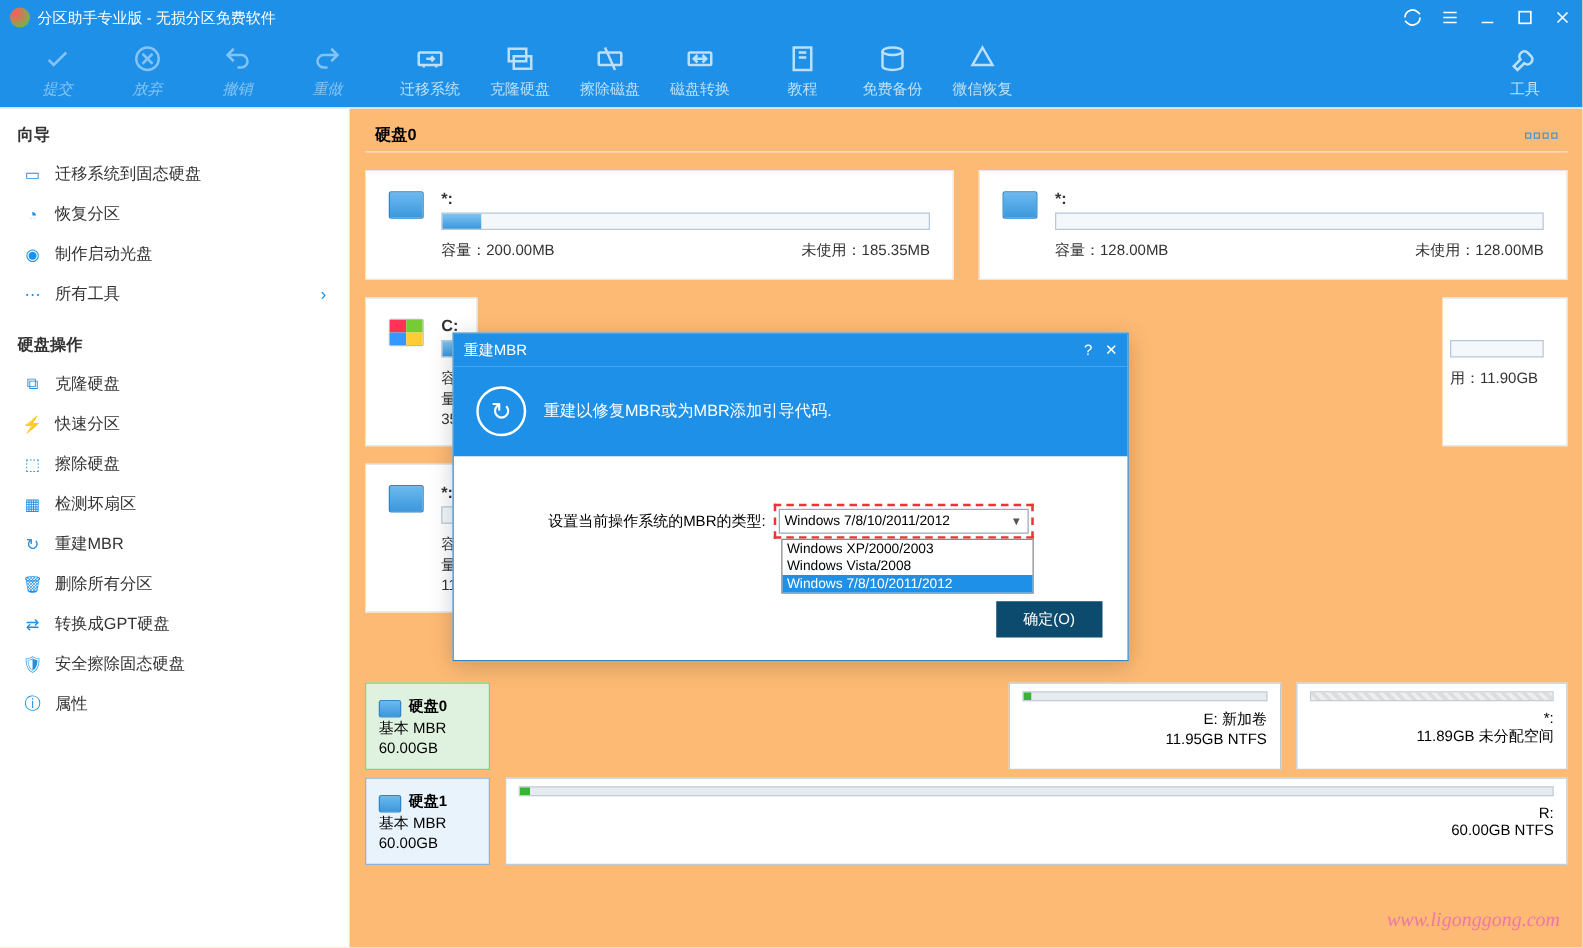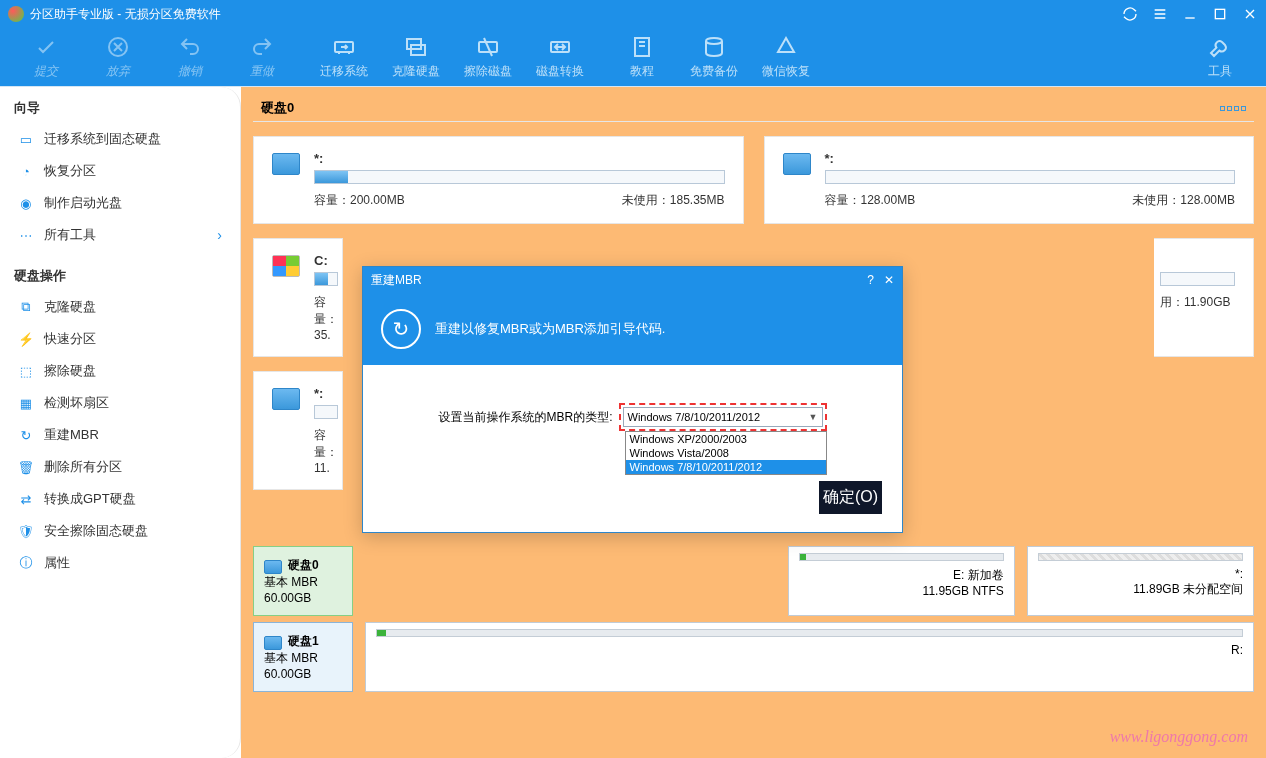--- a/index.html
+++ b/index.html
@@ -11,21 +11,21 @@
 .titlebar-controls .ctrl { width: 16px; height: 16px; display:flex; align-items:center; justify-content:center; cursor:pointer; }
 
 .toolbar { height: 58px; background: #1E90E8; display: flex; align-items: center; padding: 0 10px; color: #d8eefc; }
 .toolbar-item { display:flex; flex-direction:column; align-items:center; justify-content:center; width: 60px; height: 56px; margin: 0 6px; font-size: 12px; opacity: .85; gap:4px;}
 .toolbar-item.group-sep { margin-left: 16px; }
 .toolbar-item svg { width: 24px; height: 24px; }
 .toolbar .spacer { flex: 1; }
 .toolbar-item.disabled{opacity:.55;font-style:italic;}
 
 .content { position: absolute; top: 86px; left: 0; right: 0; bottom: 0; background: #fff; display: flex; border-top: 1px solid #d5e6f4;}
-.sidebar { width: 241px; background: #fff; border-right: 1px solid #e6e6e6; padding: 6px 0; overflow:auto;border-radius:20px;}
+.sidebar { width: 280px; background: #fff; border-right: 1px solid #e6e6e6; padding: 6px 0; overflow:auto;}
 .sidebar h3 { font-size: 13px; font-weight: bold; color: #333; padding: 6px 14px; }
 .sidebar-item { display:flex; align-items:center; gap: 10px; padding: 7px 18px; font-size: 13px; color: #333; cursor:pointer;}
 .sidebar-item.all-tools { justify-content: space-between; }
 .sidebar-item .icon { width:16px; height:16px; display:inline-flex; align-items:center; justify-content:center; color:#1E90E8;}
 .chev { color:#1E90E8; font-size:14px;}
 
 .main { flex:1; background:#fdba74; overflow:auto; padding: 8px 12px;}
 .disk-header { display:flex; align-items:center; font-size:13px; font-weight:bold; padding: 4px 8px; border-bottom:1px solid #e6e6e6;}
 .disk-header .grid-icon{ margin-left:auto; display:flex; gap:2px;}
 .disk-header .grid-icon span{width:5px;height:5px;border:1px solid #3b98db;}
@@ -59,21 +59,21 @@
 .dlg-banner .big-icon{ width:40px;height:40px;border:2px solid #fff;border-radius:50%; display:flex;align-items:center;justify-content:center; font-size:20px;}
 .dlg-body{ padding: 38px 20px 18px; font-size:12px; display:flex; flex-direction:column; align-items:flex-end; gap:50px;}
 .dlg-row{ display:flex; align-items:center; gap:6px; width:100%; justify-content:center;}
 .combo-wrap{ position:relative; }
 .combo{ width:200px; height:20px; border:1px solid #9ab; background:#fff; font-size:11px; padding:1px 4px; display:flex; align-items:center; justify-content:space-between;}
 .combo .arrow-down-icon{ font-size: 9px; color: #555; }
 .red-dash{ border:2px dashed #e33; padding:2px;}
 .dropdown{ position:absolute; top:24px; left:2px; width:202px; border:1px solid #888; background:#fff; font-size:11px; z-index:5;}
 .dropdown .opt{ padding:1px 4px;}
 .dropdown .opt.sel{ background:#1E90E8; color:#fff;}
-.btn-ok{ background:#0f172a; color:#fff; border:none; padding:6px 4px; font-size:16px; cursor:pointer;}
+.btn-ok{ background:#0c4a6e; color:#fff; border:none; padding:6px 22px; font-size:12px; cursor:pointer;}
 
 .watermark{ position:absolute; right:18px; bottom:12px; color:#e7a; font-style:italic; font-size:16px; font-family: cursive;}
 .win-sq{width:50%;height:50%;}
 </style>
 </head>
 <body>
 
 <div class="titlebar">
   <div class="logo"></div>
   <span>分区助手专业版 - 无损分区免费软件</span>
@@ -369,20 +369,21 @@
             <span class="h">硬盘1</span>
           </div>
         <div>基本 MBR</div>
           <div>60.00GB</div>
       </div>
       <div class="vol-card wide" style="flex:5;">
         <div class="thin">
             <div class="f" style="width:1%"></div>
           </div>
         <div class="h">R:</div>
+          <div>60.00GB NTFS</div>
       </div>
     </div>
   </div>
 </div>
 
 <div class="dialog-back">
   <div class="dialog">
     <div class="dlg-title">
       <span>重建MBR</span>
       <div class="r">

